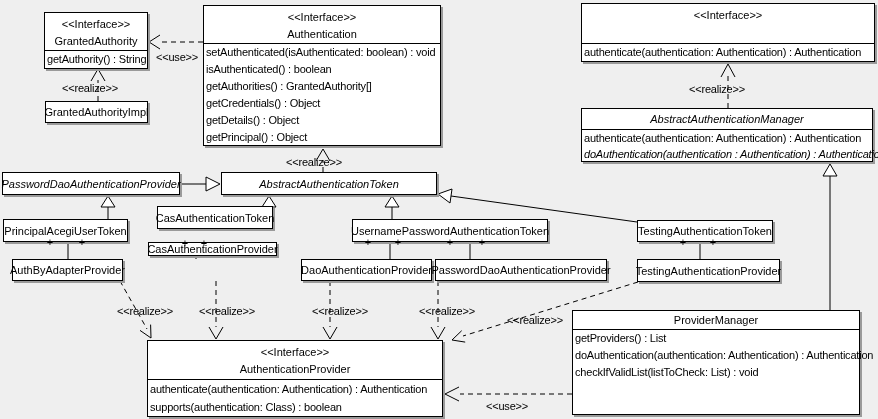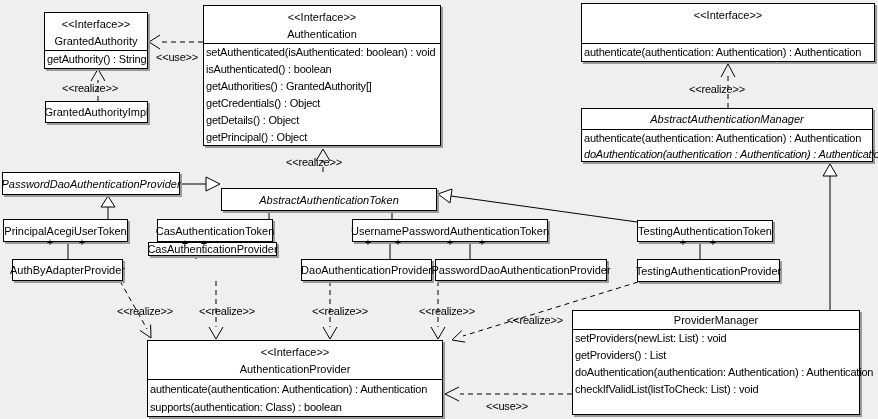--- a/index.html
+++ b/index.html
@@ -120,28 +120,28 @@
     <div class="methods">
       <div class="mrow" style="line-height:16px;font-style:normal">authenticate(authentication: Authentication) : Authentication</div>
       <div class="mrow it" style="line-height:16px">doAuthentication(authentication : Authentication) : Authentication</div>
     </div>
   </div>
 
   <div class="cls one abstract" style="left:2px;top:172px;width:178px;height:23px;">
     <div class="nm">PasswordDaoAuthenticationProvider</div>
   </div>
 
-  <div class="cls one abstract" style="left:221px;top:188px;width:216px;height:23px;">
+  <div class="cls one abstract" style="left:221px;top:172px;width:216px;height:23px;">
     <div class="nm">AbstractAuthenticationToken</div>
   </div>
 
   <div class="cls one" style="left:3px;top:219px;width:125px;height:23px;">
     <div class="nm">PrincipalAcegiUserToken</div>
   </div>
-  <div class="cls one" style="left:157px;top:219px;width:116px;height:23px;">
+  <div class="cls one" style="left:157px;top:206px;width:116px;height:23px;">
     <div class="nm">CasAuthenticationToken</div>
   </div>
   <div class="cls one" style="left:352px;top:219px;width:196px;height:23px;">
     <div class="nm">UsernamePasswordAuthenticationToken</div>
   </div>
   <div class="cls one" style="left:637px;top:220px;width:136px;height:22px;">
     <div class="nm">TestingAuthenticationToken</div>
   </div>
 
   <div class="cls one" style="left:12px;top:259px;width:111px;height:22px;">
@@ -169,21 +169,20 @@
       <div class="mrow" style="line-height:18px">authenticate(authentication: Authentication) : Authentication</div>
       <div class="mrow" style="line-height:18px">supports(authentication: Class) : boolean</div>
     </div>
   </div>
 
   <div class="cls" style="left:572px;top:310px;width:288px;height:105px;">
     <div class="title" style="height:18px">
       <div class="nm" style="line-height:18px">ProviderManager</div>
     </div>
     <div class="methods">
-      <div class="mrow" style="line-height:17px">setProviders(newList: List) : void</div>
       <div class="mrow" style="line-height:17px">getProviders() : List</div>
       <div class="mrow" style="line-height:17px">doAuthentication(authentication: Authentication) : Authentication</div>
       <div class="mrow" style="line-height:17px">checkIfValidList(listToCheck: List) : void</div>
     </div>
   </div>
 
   <span class="edge-label" style="left:156px;top:51px;">&lt;&lt;use&gt;&gt;</span>
   <span class="edge-label" style="left:62px;top:82px;">&lt;&lt;realize&gt;&gt;</span>
   <span class="edge-label" style="left:286px;top:156px;">&lt;&lt;realize&gt;&gt;</span>
   <span class="edge-label" style="left:689px;top:83px;">&lt;&lt;realize&gt;&gt;</span>

